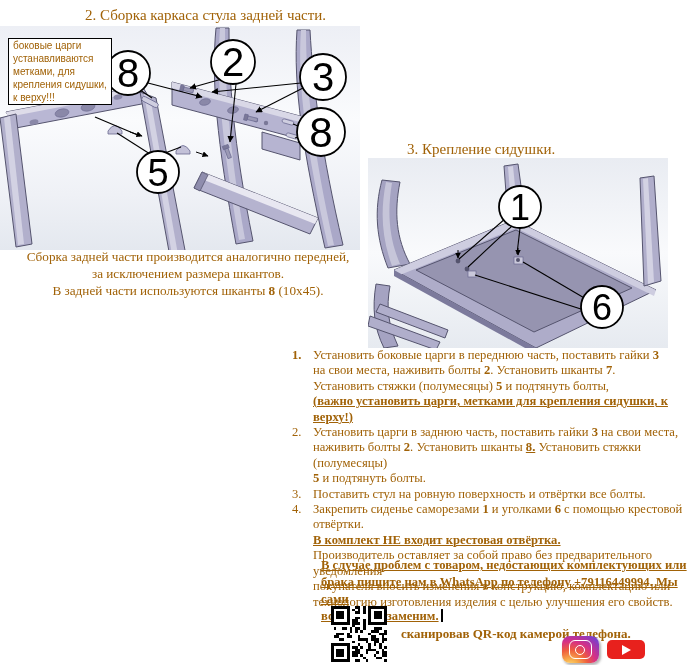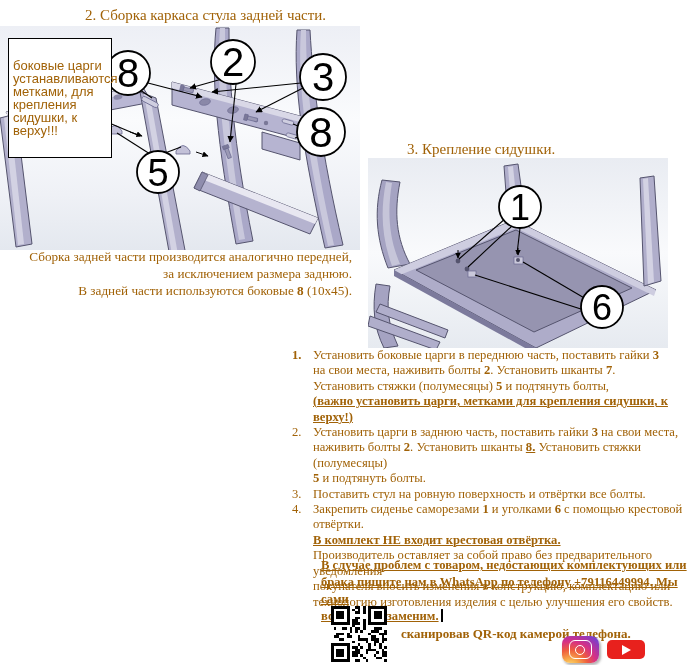--- a/index.html
+++ b/index.html
@@ -2,23 +2,23 @@
 <html><head>
 <meta charset="utf-8">
 <style>
   html,body{margin:0;padding:0;background:#fff;}
   .page{position:relative;width:700px;height:665px;background:#fff;overflow:hidden;
         font-family:"Liberation Serif",serif;color:#a16207;}
   .abs{position:absolute;}
   .title2{left:85px;top:7px;font-size:15px;}
   .title3{left:407px;top:141px;font-size:15px;}
   .note-box{left:8px;top:38px;width:94px;border:1.5px solid #000;background:#fff;
-            padding:20px 4px;font-family:"Liberation Sans",sans-serif;font-size:13px;
+            padding:0 4px;font-family:"Liberation Sans",sans-serif;font-size:10px;
             line-height:13px;z-index:5;}
-  .caption{left:0;top:248px;width:352px;text-align:right;font-size:13.2px;line-height:17px;}
+  .caption{left:12px;top:248px;width:352px;text-align:center;font-size:13.2px;line-height:17px;}
   .instructions{left:292px;top:348px;width:408px;font-size:12.6px;line-height:15.4px;}
   .item{display:flex;}
   .item .num{width:21px;flex:none;}
   .item .itext{flex:1;}
   .warning{left:321px;top:557px;width:382px;font-size:12.6px;line-height:17px;}
   .cursor-bar{display:inline-block;width:2px;height:13px;background:#000;
               vertical-align:-2px;margin-left:2px;}
   .qr-box{left:331px;top:606px;width:56px;height:56px;}
   .video-text{left:401px;top:607px;width:292px;font-size:13px;line-height:17.5px;font-weight:bold;}
   .insta{left:562px;top:636px;width:37px;height:27px;border-radius:8px;
@@ -159,21 +159,21 @@
       </g>
       <g>
         <circle cx="158" cy="146" r="21" fill="#fff" stroke="#000" stroke-width="1.8"></circle>
         <text class="callout-num" x="158" y="160" font-size="38" text-anchor="middle">5</text>
       </g>
     </g>
   </svg>
 
   <div class="abs note-box">боковые царги устанавливаются метками, для крепления сидушки, к верху!!!</div>
 
-  <div class="abs caption"><span>Сборка задней части производится аналогично передней,</span><br><span>за исключением размера заднюю.</span><br><span>В задней части используются боковые </span><span class="b">8</span><span> (10x45).</span></div>
+  <div class="abs caption"><span>Сборка задней части производится аналогично передней,</span><br><span>за исключением размера шкантов.</span><br><span>В задней части используются шканты </span><span class="b">8</span><span> (10x45).</span></div>
 
   <div class="abs title3">3.   Крепление сидушки.</div>
 
   <svg class="abs" style="left:368px;top:158px;" width="300" height="190" viewBox="0 0 300 190">
     <defs>
       <linearGradient id="bg2" x1="0" y1="0" x2="0" y2="1">
         <stop offset="0" stop-color="#e9ecf2"></stop>
           <stop offset="0.5" stop-color="#f9fafc"></stop>
         <stop offset="1" stop-color="#e6eaf0"></stop>
       </linearGradient>

